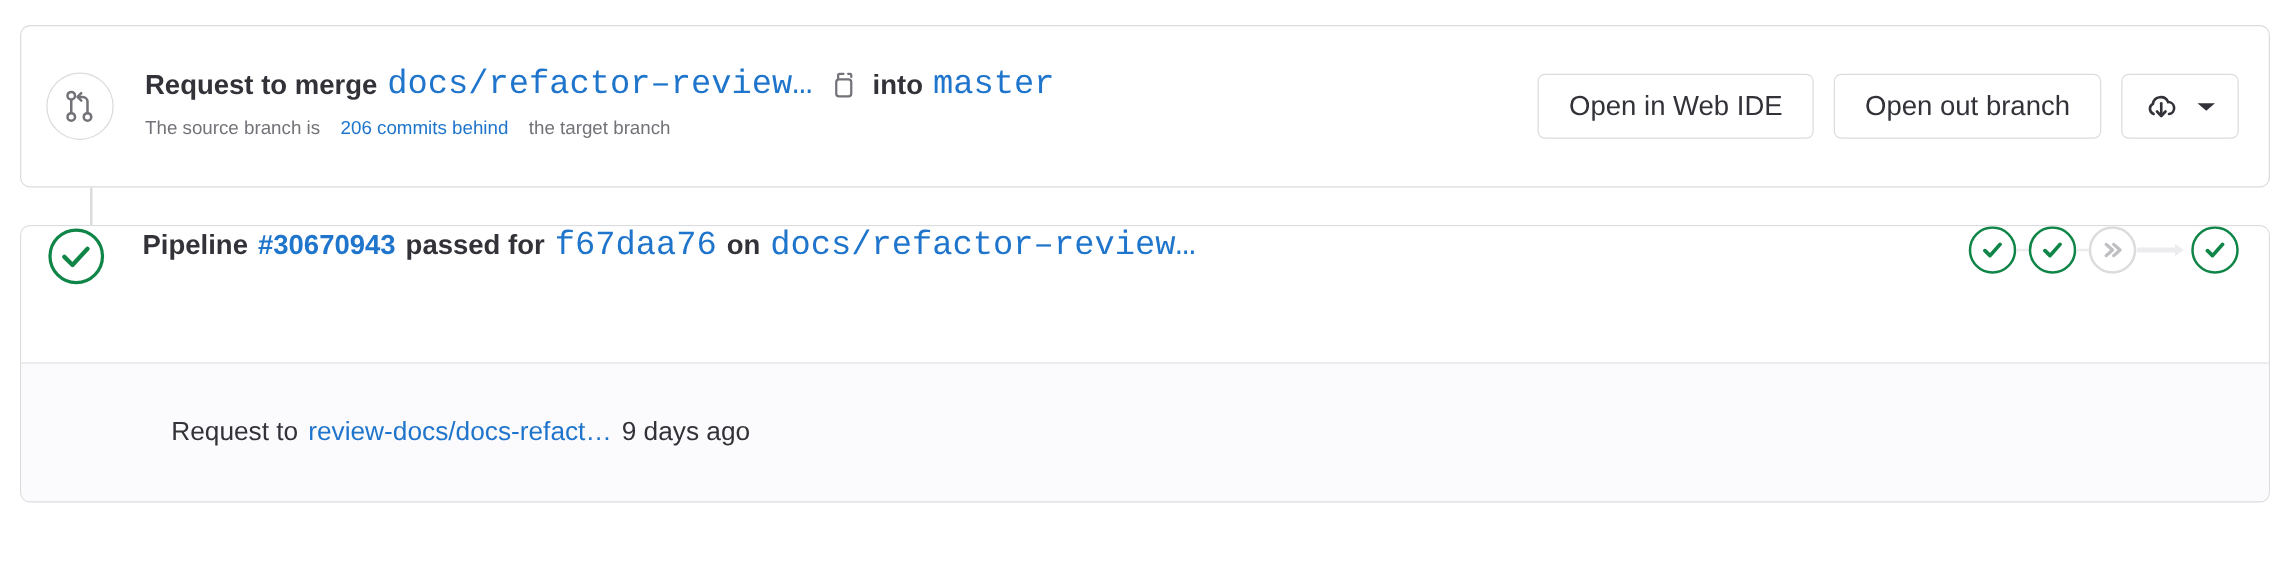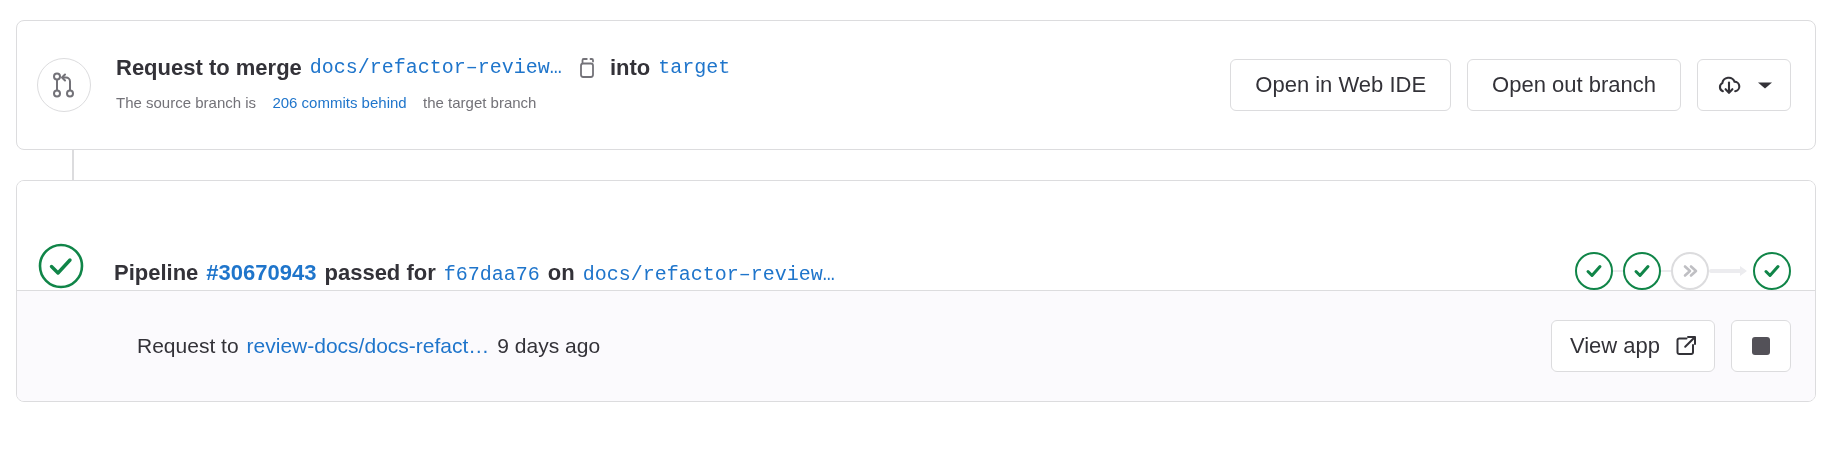--- a/index.html
+++ b/index.html
@@ -71,21 +71,21 @@
     font-size: 15px;
     line-height: 30px;
     color: #737278;
     margin-top: 5px;
     white-space: nowrap;
   }
   .mono-link {
     font-family: "Liberation Mono", "DejaVu Sans Mono", monospace;
     font-weight: 400;
     color: #1f75cb;
-    font-size: 20px;
+    font-size: 27px;
   }
   a.plain-link, .plain-link {
     color: #1f75cb;
     text-decoration: none;
   }
   .bold-link {
     color: #1f75cb;
     font-weight: 700;
   }
   .sp { display: inline-block; width: 8px; }
@@ -139,21 +139,21 @@
     position: absolute;
     left: 16px;
     top: 180px;
     width: 1800px;
     height: 222px;
     overflow: hidden;
   }
   .pipeline-row {
     height: 110px;
     display: flex;
-    align-items: flex-end;
+    align-items: flex-start;
     padding: 0 24px 0 20px;
     box-sizing: border-box;
     border-bottom: 1px solid #dcdcde;
     background: #ffffff;
   }
   .pipeline-status-icon {
     flex: 0 0 auto;
     width: 48px;
     height: 48px;
     margin-right: 29px;
@@ -273,21 +273,21 @@
         <a class="mono-link plain-link" href="#">docs/refactor–review…</a>
         <button class="copy-btn" title="Copy branch name">
           <svg width="22" height="22" viewBox="0 0 22 22" fill="none" aria-hidden="true">
             <path d="M6.5 5.5V3.2A1.2 1.2 0 0 1 7.7 2h3.1" stroke="#737278" stroke-width="1.8" stroke-linecap="round" fill="none"></path>
             <path d="M14.5 2h1.3A1.2 1.2 0 0 1 17 3.2v1.3" stroke="#737278" stroke-width="1.8" stroke-linecap="round" fill="none"></path>
             <rect x="5" y="6.5" width="12" height="13.5" rx="2.2" stroke="#737278" stroke-width="1.8" fill="none"></rect>
           </svg>
         </button>
         <span>into</span>
         <span class="sp"></span>
-        <a class="mono-link plain-link" href="#">target</a>
+        <a class="mono-link plain-link" href="#">master</a>
       </div>
 
       <div class="mr-line2">
         <span>The source branch is</span>
         <span class="sp"></span>
         <a class="plain-link" href="#">206 commits behind</a>
         <span class="sp"></span>
         <span>the target branch</span>
       </div>
     </div>
@@ -358,31 +358,16 @@
             <path d="M5 11.5l4 4 8-9" stroke="#108548" stroke-width="3" fill="none" stroke-linecap="round" stroke-linejoin="round"></path>
           </svg>
         </div>
       </div>
     </div>
 
     <div class="deploy-row">
       <div class="deploy-text">
         <span>Request to</span><span class="sp"></span><a class="plain-link" href="#">review-docs/docs-refact…</a><span class="sp"></span><span>9 days ago</span>
       </div>
-      <div class="deploy-actions">
-        <button class="btn btn-icon-split">
-          <span>View app</span>
-          <span style="display:inline-flex;">
-            <svg width="24" height="24" viewBox="0 0 24 24" fill="none" aria-hidden="true">
-              <path d="M12.5 4.5H5.2A1.7 1.7 0 0 0 3.5 6.2v12.1A1.7 1.7 0 0 0 5.2 20h12.1a1.7 1.7 0 0 0 1.7-1.7V11" stroke="#333238" stroke-width="2" fill="none" stroke-linecap="round"></path>
-              <path d="M14 3h7v7" stroke="#333238" stroke-width="2" fill="none" stroke-linecap="round" stroke-linejoin="round"></path>
-              <path d="M11.2 12.8L20.5 3.5" stroke="#333238" stroke-width="2" stroke-linecap="round"></path>
-            </svg>
-          </span>
-        </button>
-        <button class="btn btn-sq">
-          <span class="stop-square"></span>
-        </button>
-      </div>
     </div>
 
   </div>
 </div>
 
 </body></html>

